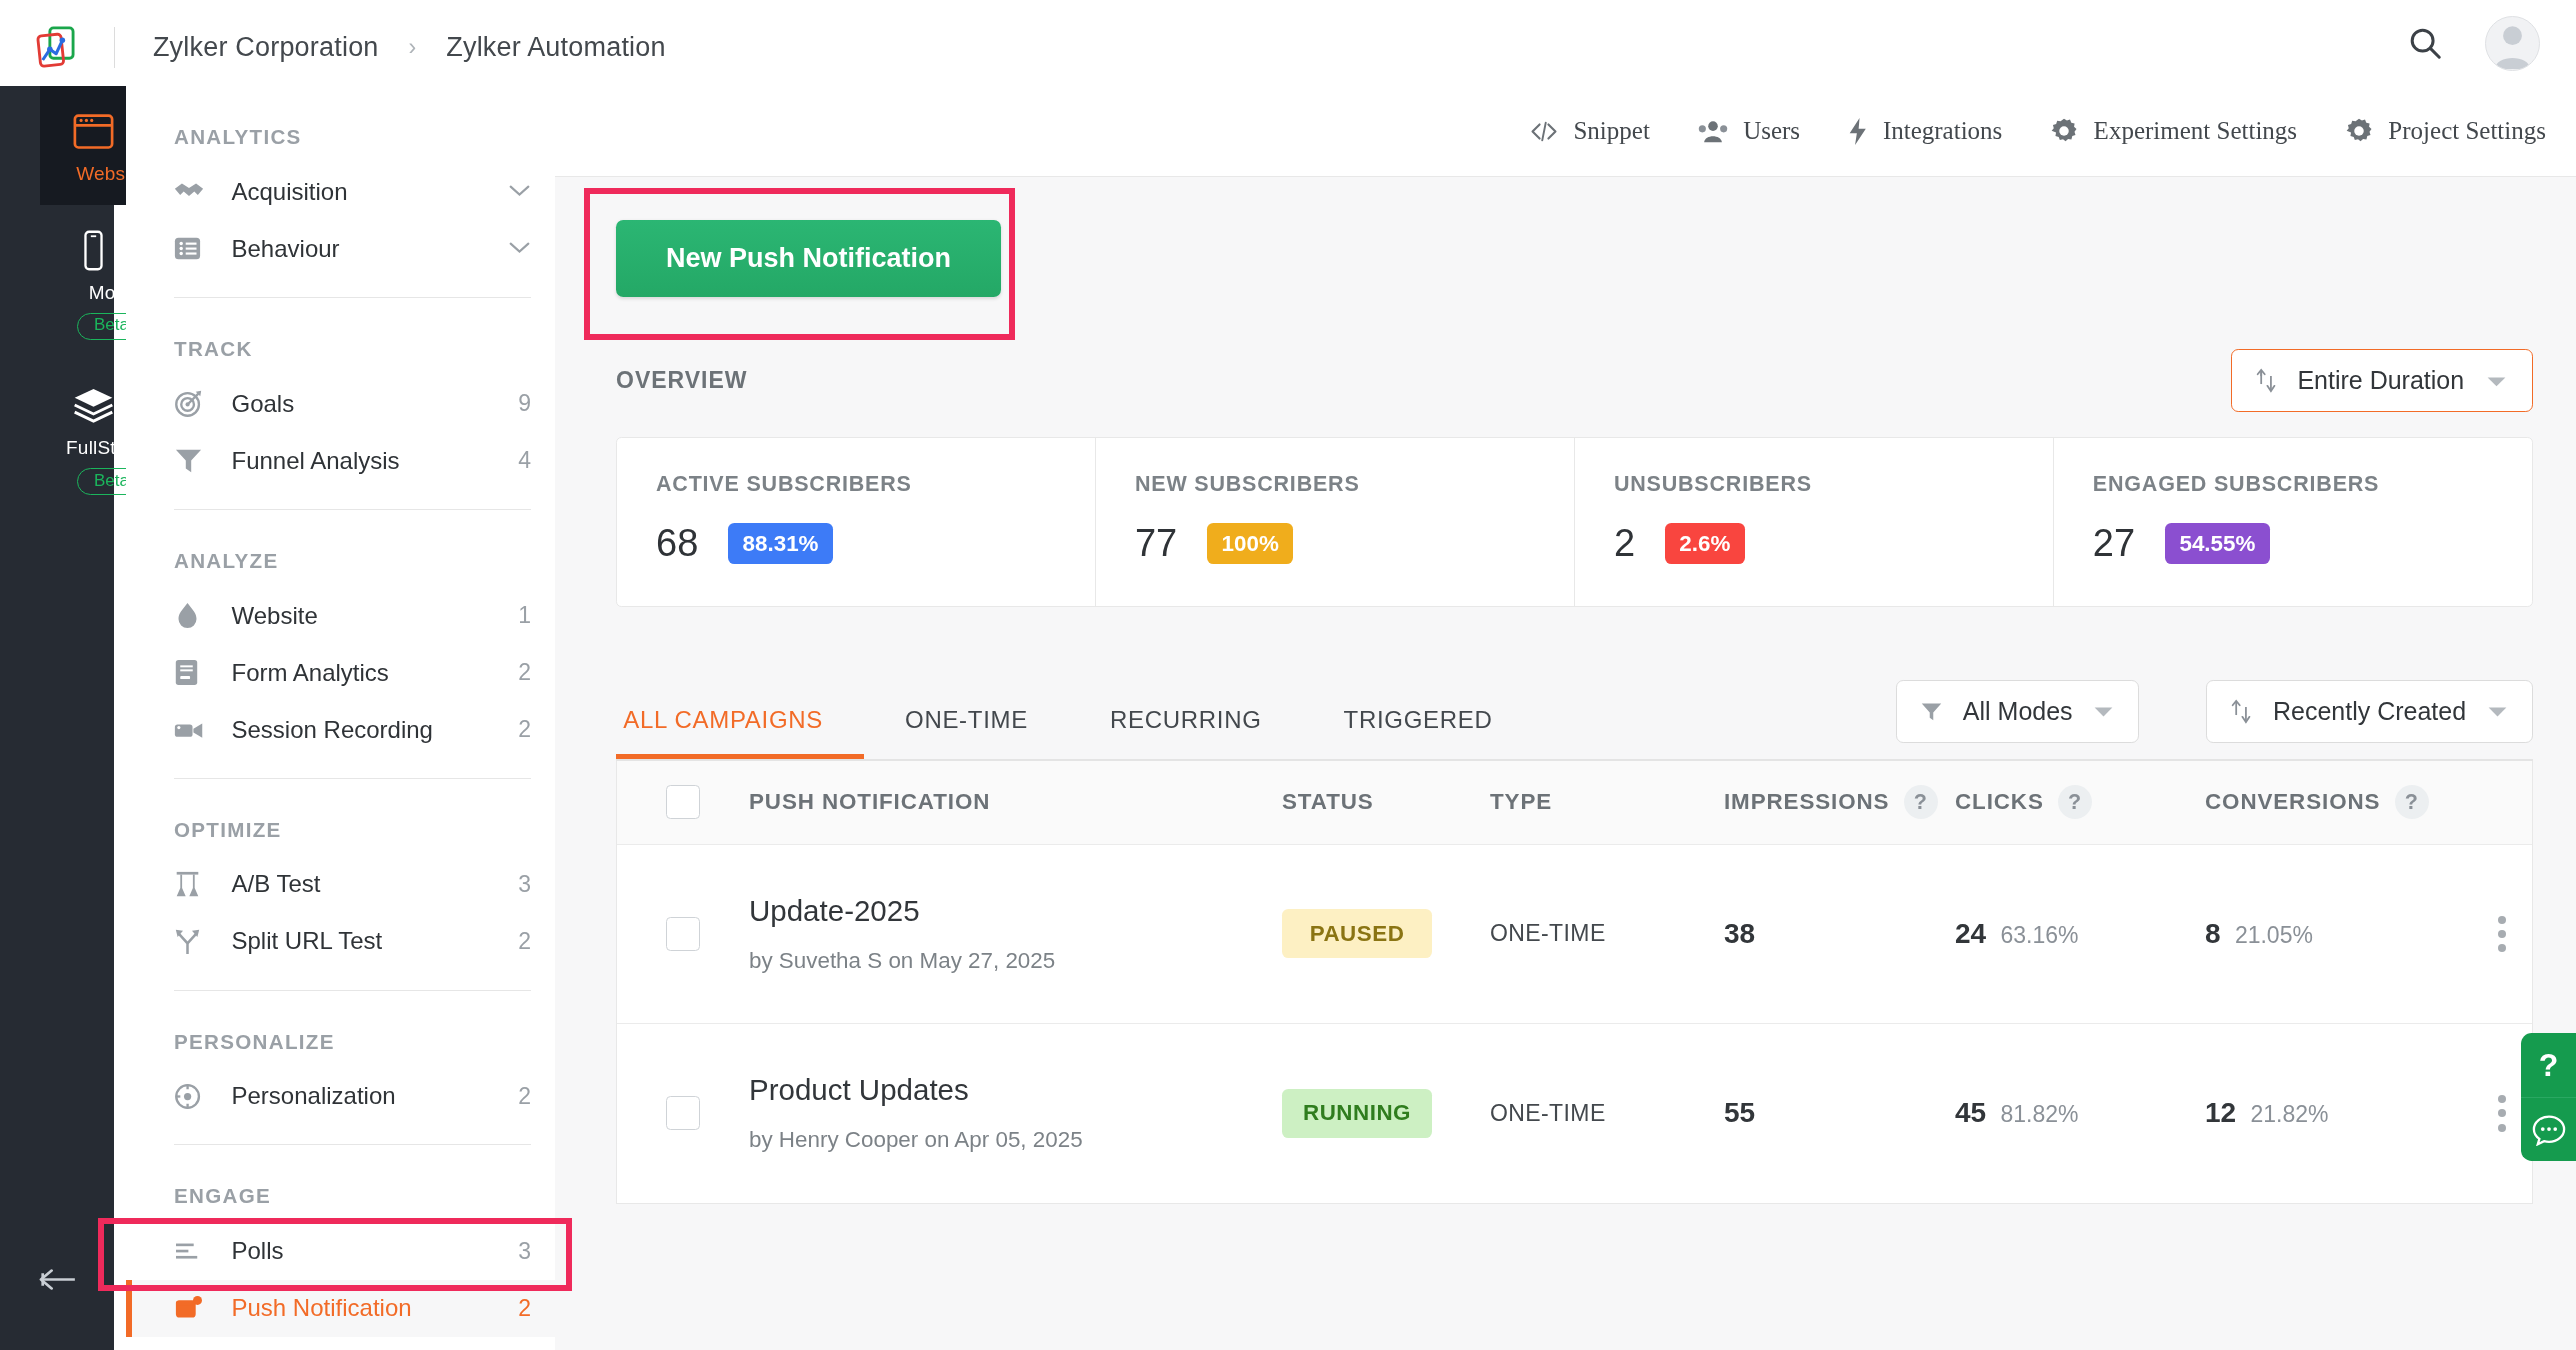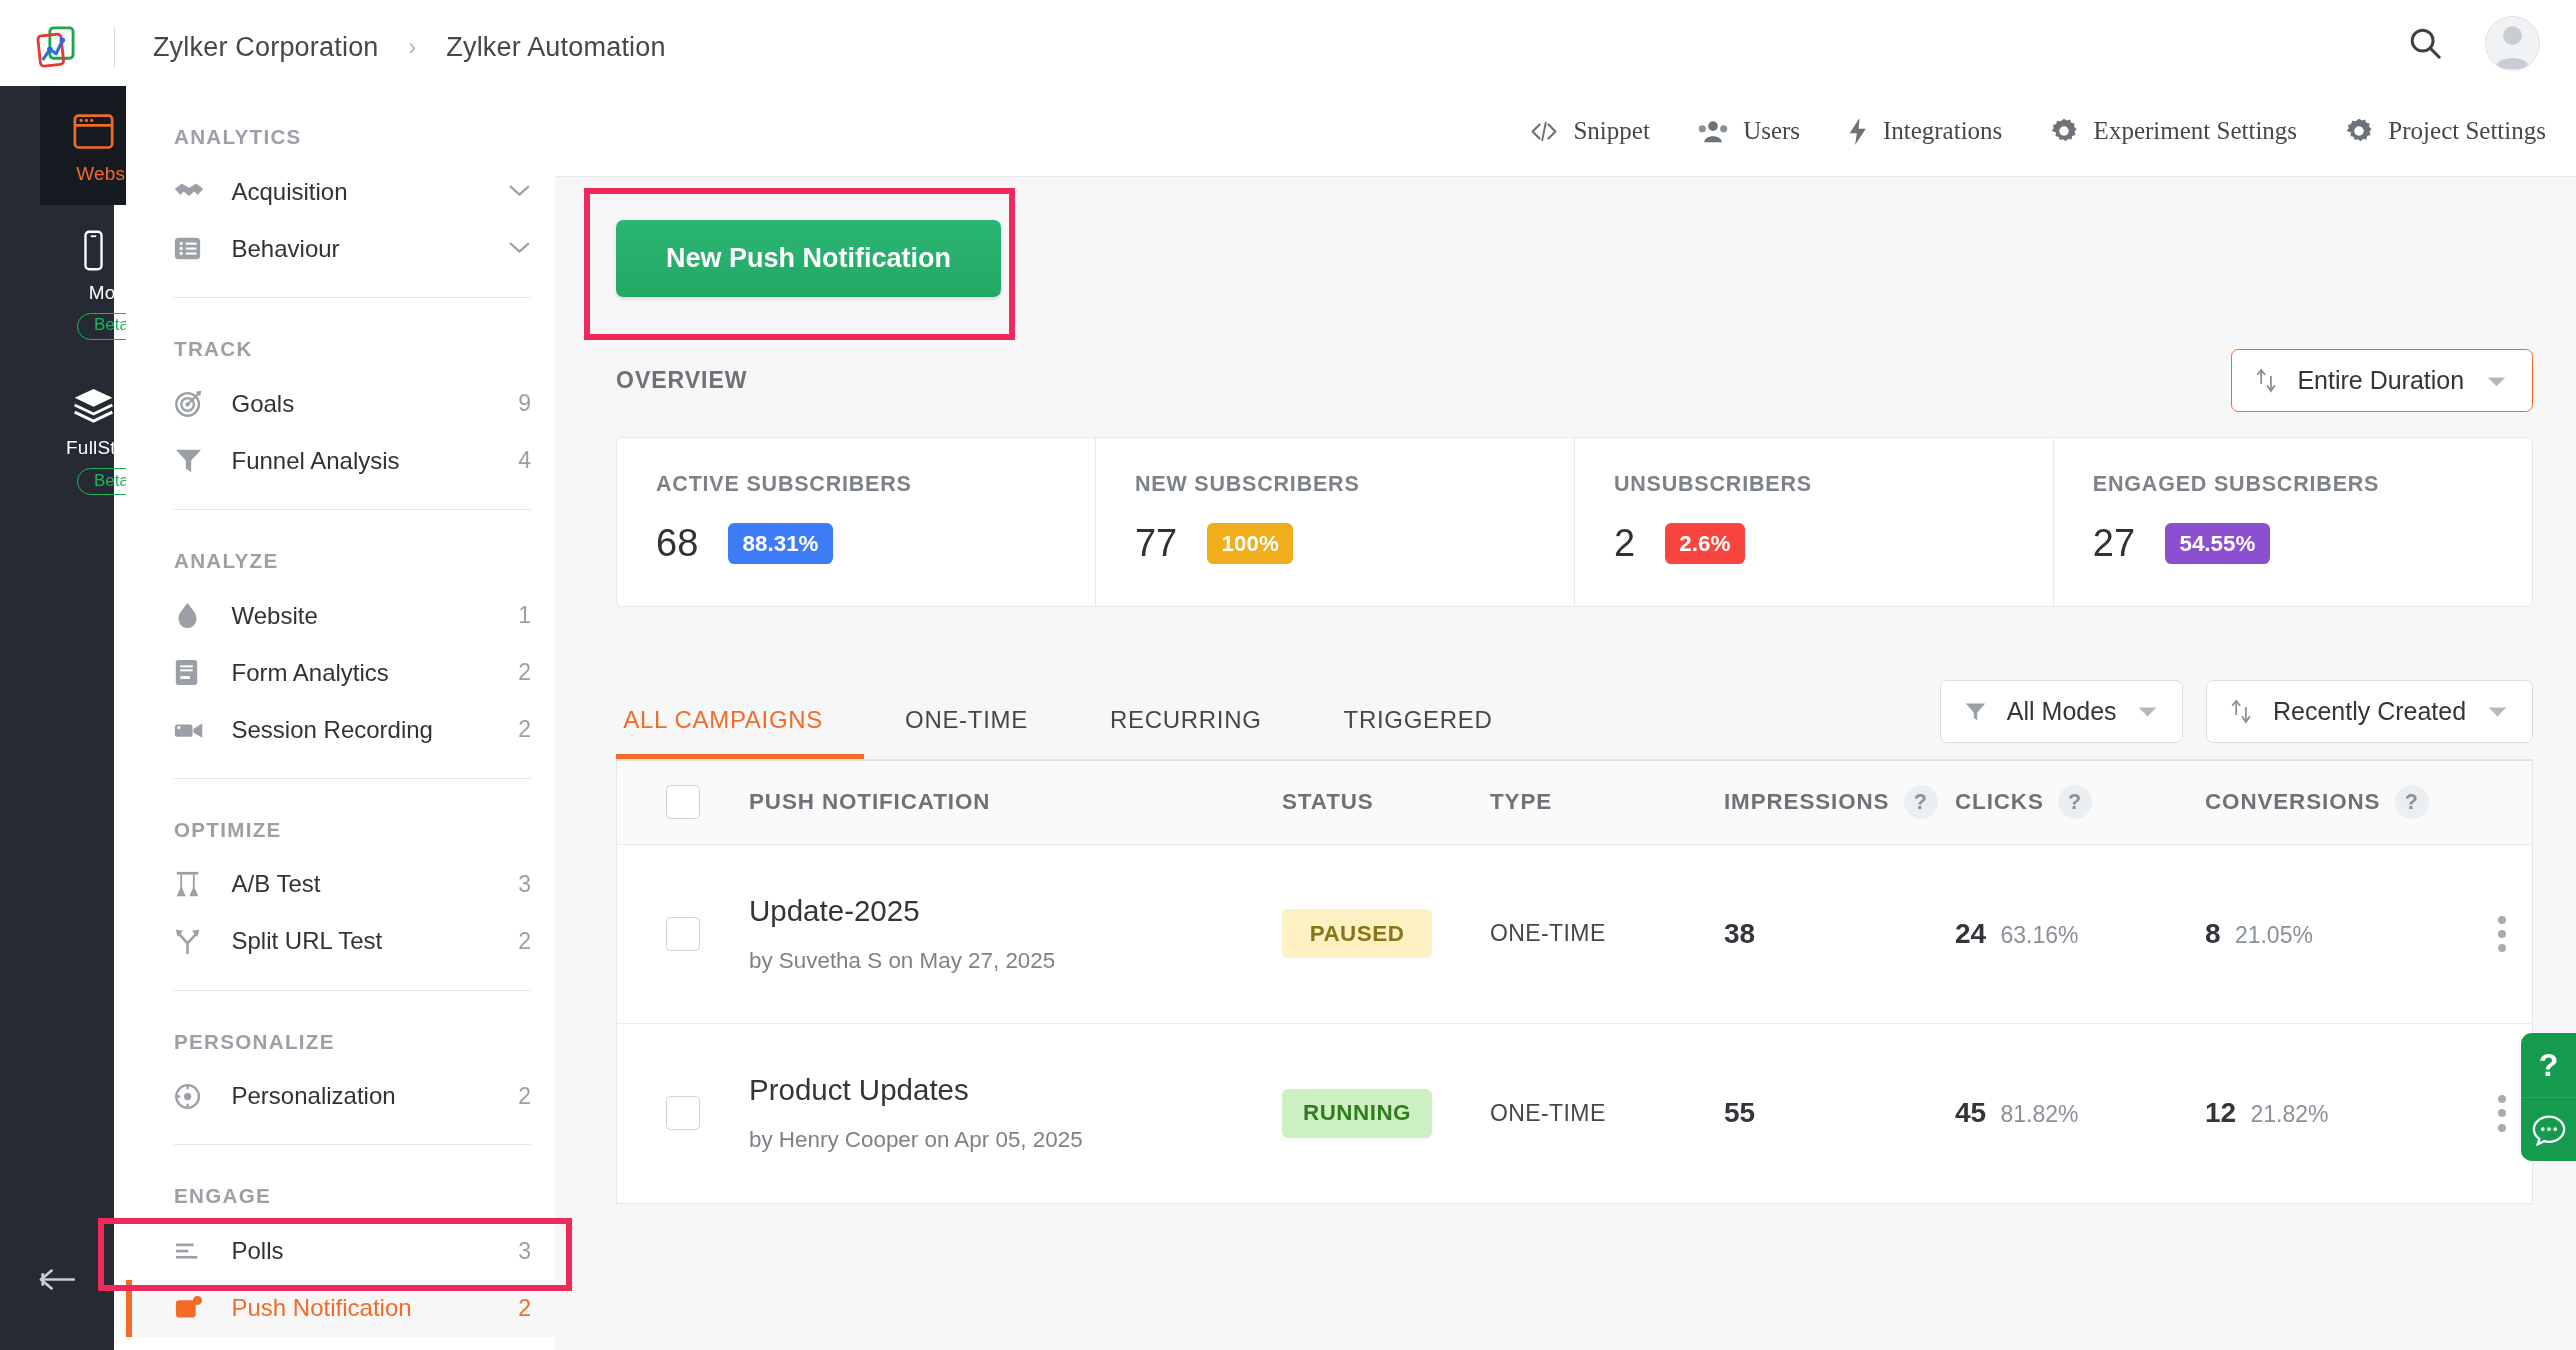--- a/index.html
+++ b/index.html
@@ -128,21 +128,21 @@
   .tabs { display: flex; gap: 0; }
   .tab {
     font-size: 24px; color: #43484d; letter-spacing: 0.7px; padding: 0 41px 25px; cursor: pointer;
     position: relative;
   }
   .tab:first-child { padding-left: 7.2px; }
   .tab.active { color: #f26b27; }
   .tab.active::after {
     content: ""; position: absolute; left: 0; right: 0; bottom: 0; height: 5.4px; background: #f26b27;
   }
-  .tabs-filters { display: flex; gap: 23px; padding-bottom: 16px; }
+  .tabs-filters { display: flex; gap: 67px; padding-bottom: 16px; }
 
   .tabs-rule { height: 1.8px; background: #e4e4e4; margin: 0 7.2px 0 25px; }
 
   .table { background: #ffffff; border: 0.9px solid #e8e8e8; border-top: none; margin: 0 7.2px 0 25px; }
   .thead { display: flex; align-items: center; height: 84px; background: #fafafa; border-bottom: 0.9px solid #ebebeb; }
   .trow { display: flex; align-items: center; height: 179px; border-bottom: 0.9px solid #ebebeb; background: #fff; }
   .trow:last-child { border-bottom: none; }
   .c-chk { width: 132px; display: flex; justify-content: center; }
   .chk { width: 34px; height: 34px; border: 1.8px solid #cfd3d7; border-radius: 4.5px; background: #fff; cursor: pointer; }
   .c-name { width: 533px; }

